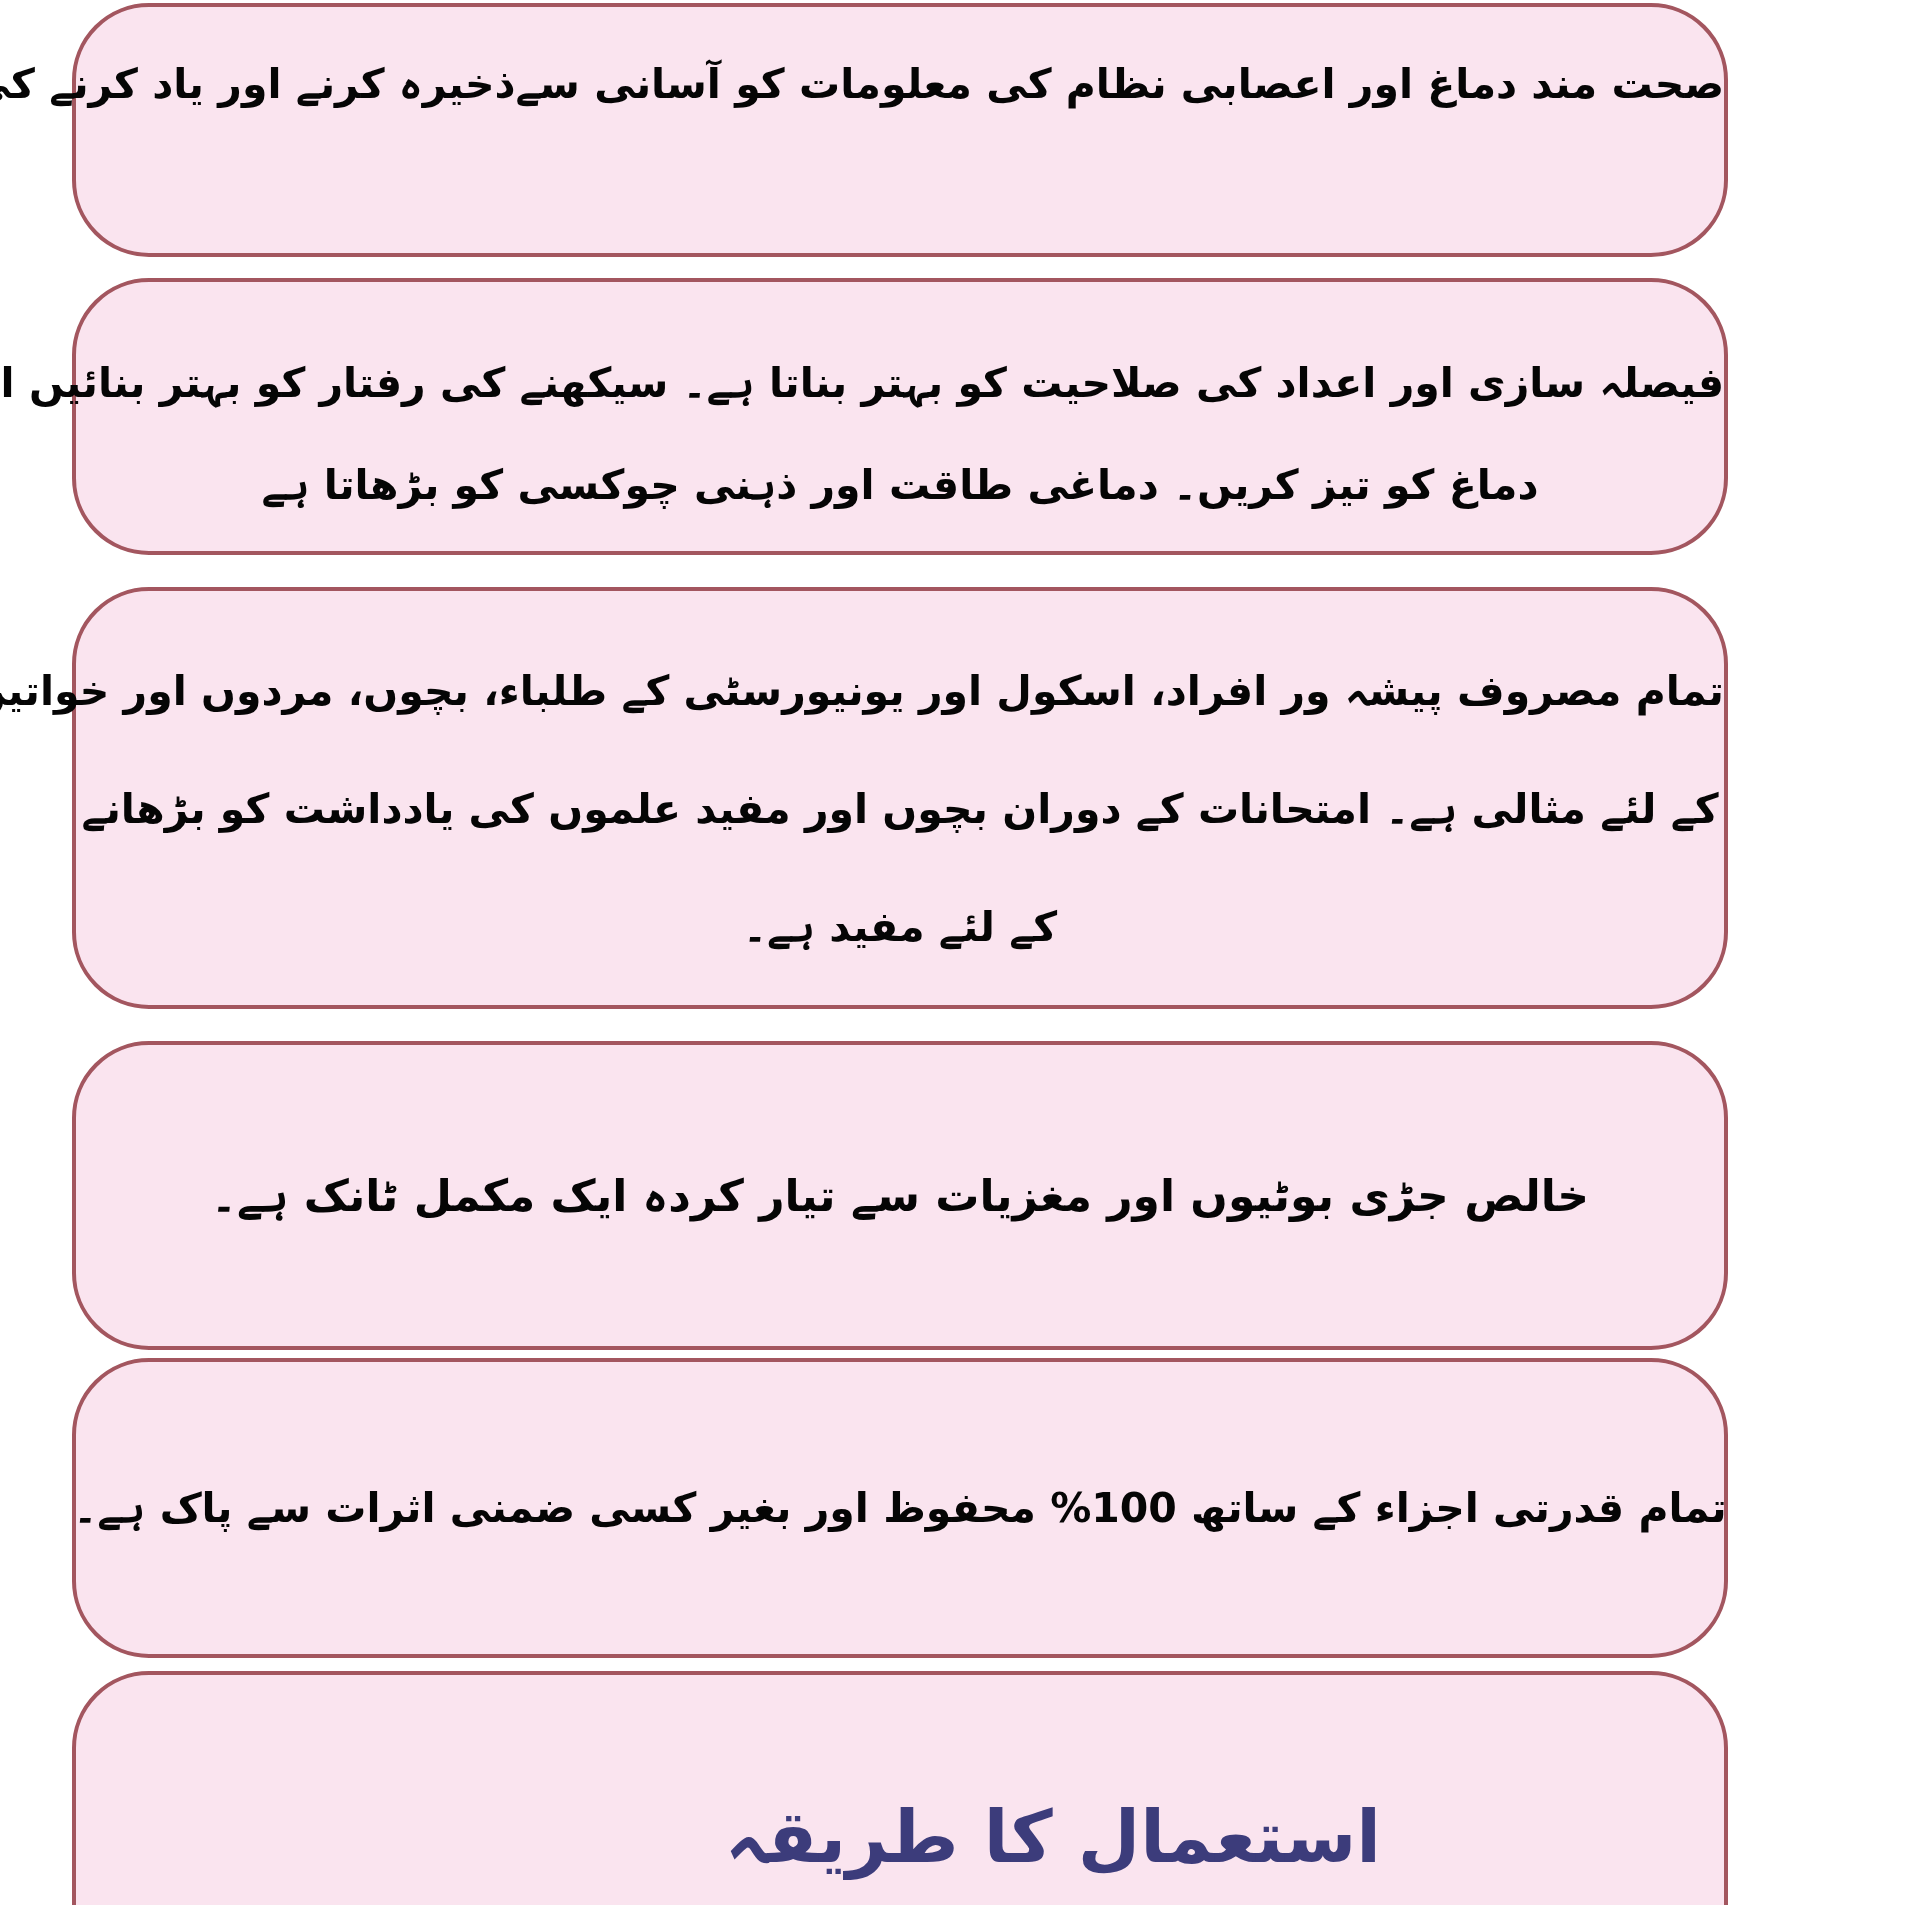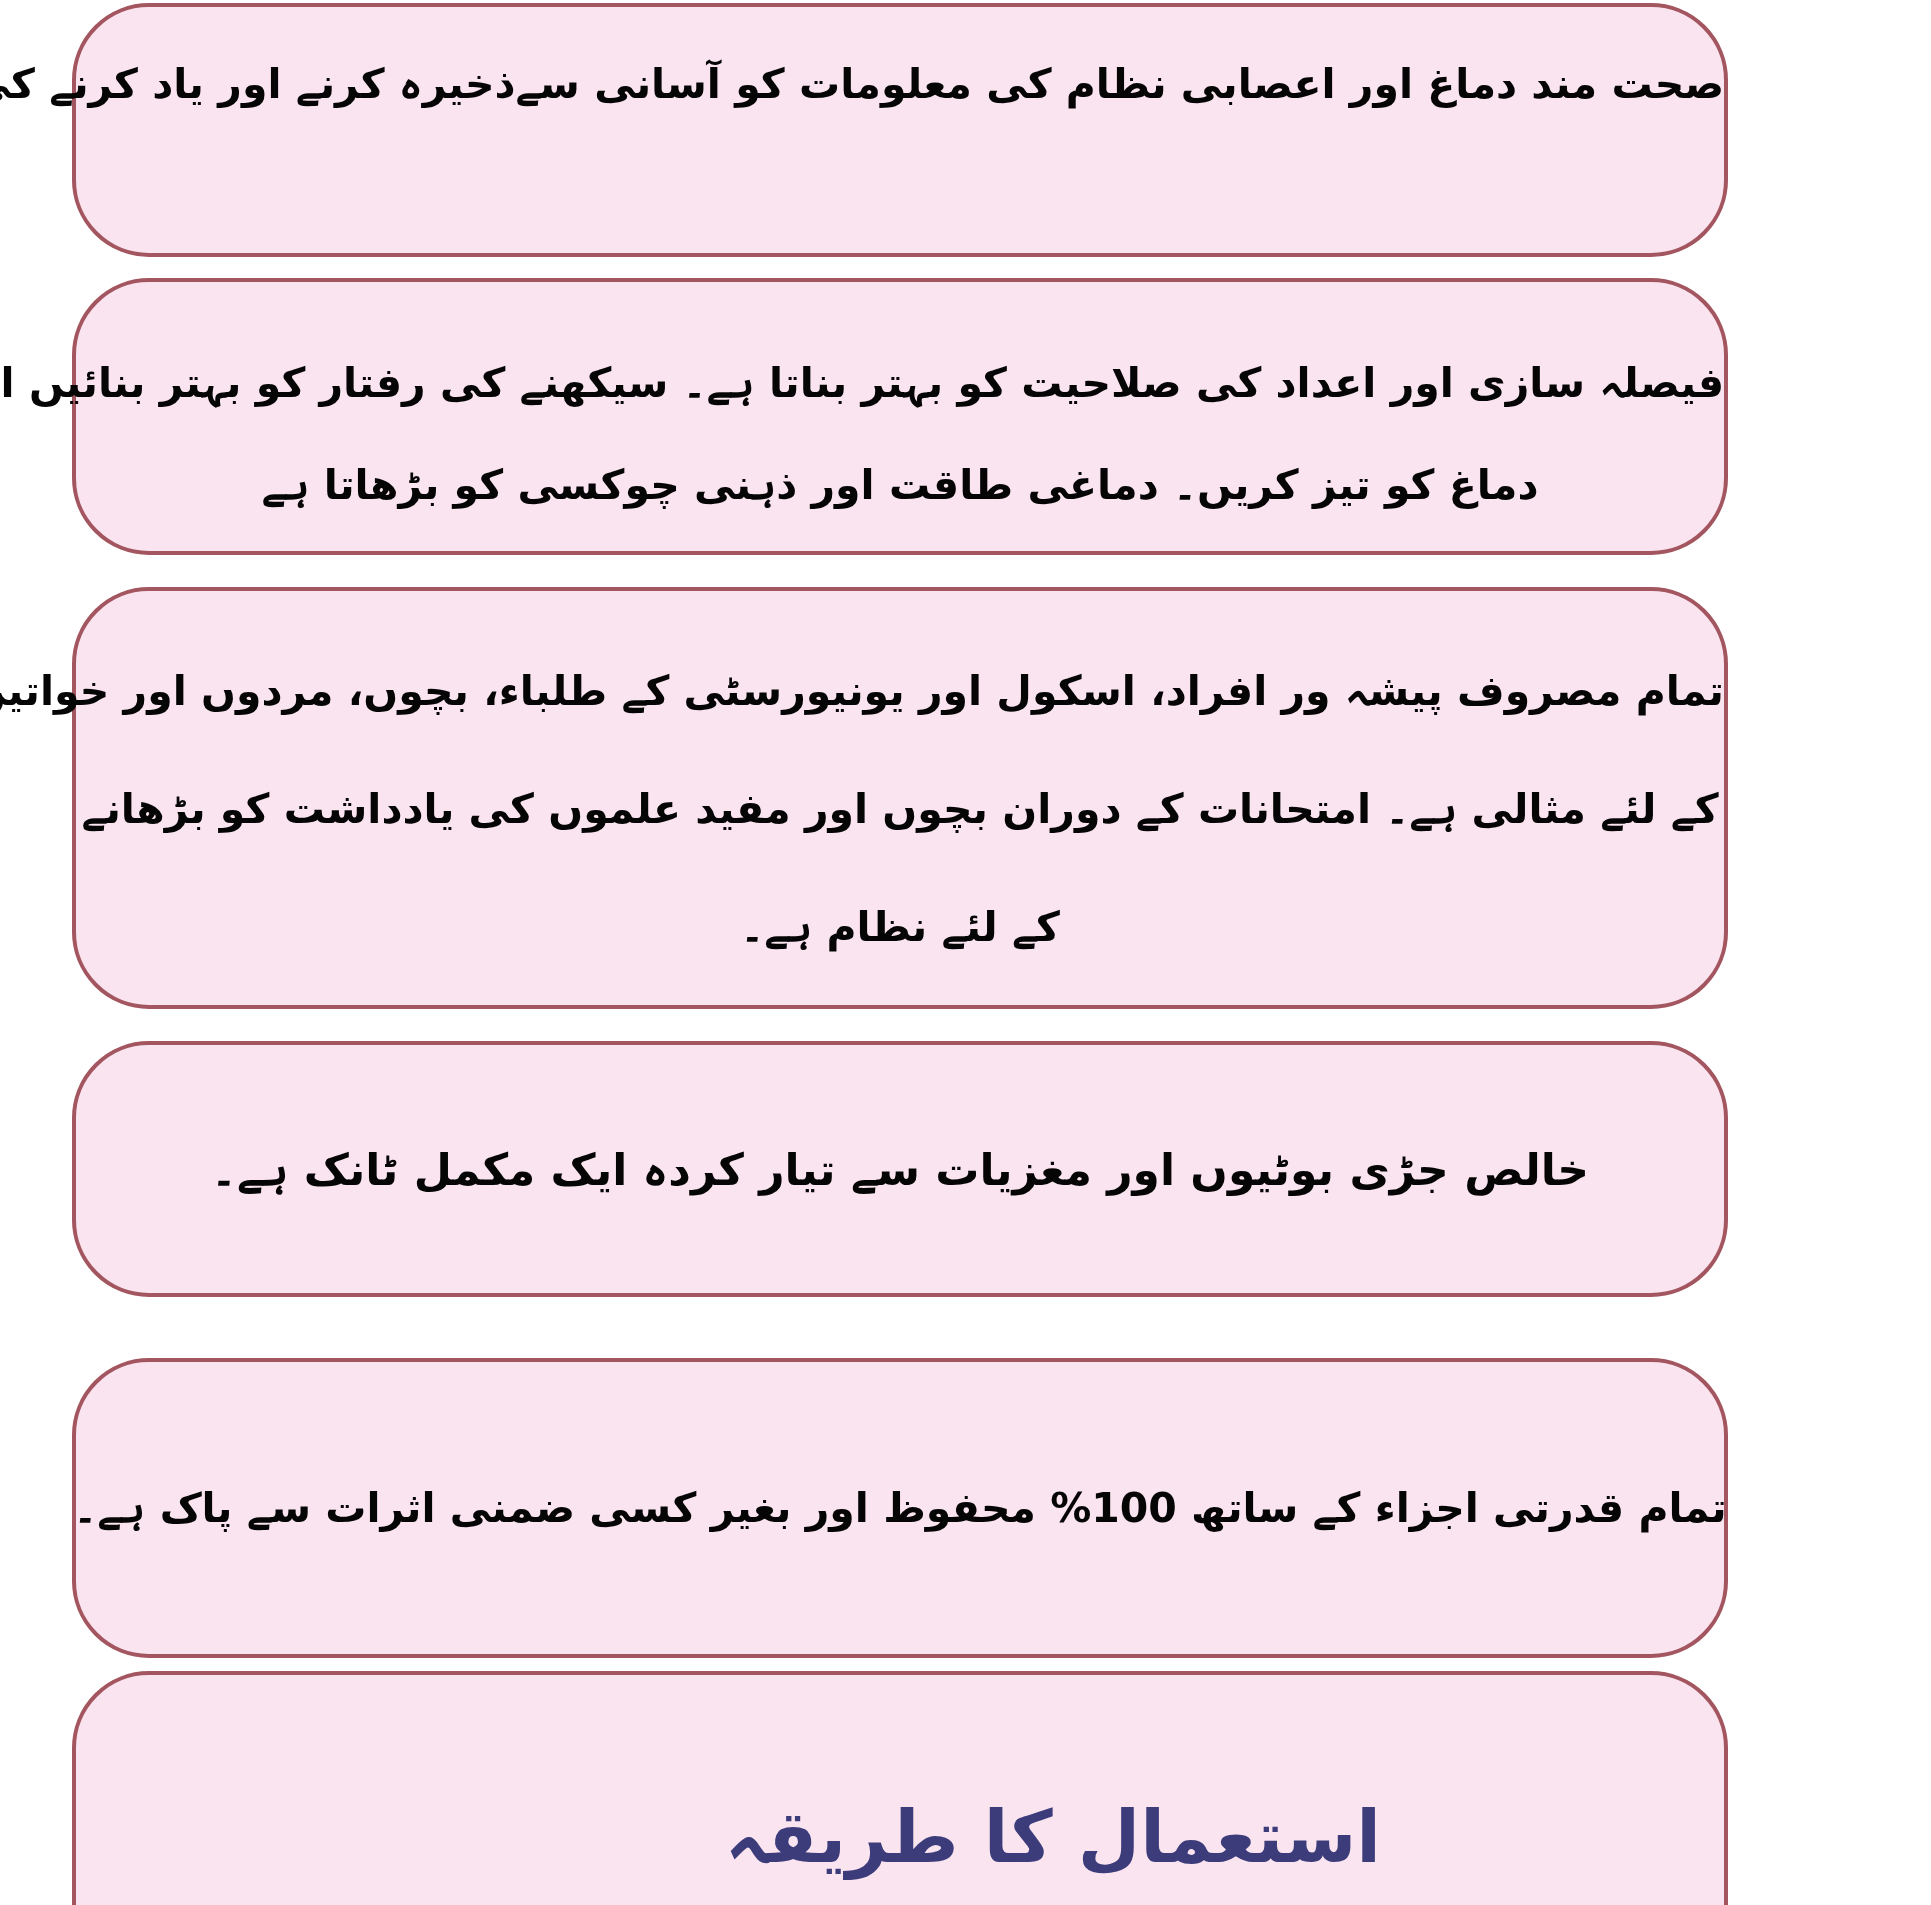--- a/index.html
+++ b/index.html
@@ -34,21 +34,21 @@
   
   #box1 { top: 2.9px;    height: 254px; padding-top: 29px; }
   #box1 .line { line-height: 97px; }
   
   #box2 { top: 278px;  height: 277px; padding-top: 50px; }
   #box2 .line { line-height: 102px; }
   
   #box3 { top: 587px;  height: 422px; padding-top: 41px; }
   #box3 .line { line-height: 118px; }
   
-  #box4 { top: 1041px; height: 256px; display: flex; align-items: center; justify-content: center; }
+  #box4 { top: 1041px; height: 309px; display: flex; align-items: center; justify-content: center; }
   #box4 .line { font-size: 44px; }
   
   #box5 { top: 1358px; height: 300px; display: flex; align-items: center; justify-content: center; }
   
   #box6 { top: 1671px; height: 415px; }
   .usage-heading {
     position: absolute;
     top: 104px;
     right: 343px;
     font-size: 72px;
@@ -66,21 +66,21 @@
 </div>
 
 <div id="box2" class="info-box">
   <div class="line">فیصلہ سازی اور اعداد کی صلاحیت کو بہتر بناتا ہے۔ سیکھنے کی رفتار کو بہتر بنائیں اور اپنے</div>
   <div class="line">دماغ کو تیز کریں۔ دماغی طاقت اور ذہنی چوکسی کو بڑھاتا ہے</div>
 </div>
 
 <div id="box3" class="info-box">
   <div class="line">تمام مصروف پیشہ ور افراد، اسکول اور یونیورسٹی کے طلباء، بچوں، مردوں اور خواتین</div>
   <div class="line">کے لئے مثالی ہے۔ امتحانات کے دوران بچوں اور مفید علموں کی یادداشت کو بڑھانے</div>
-  <div class="line">کے لئے نظام ہے۔</div>
+  <div class="line">کے لئے مفید ہے۔</div>
 </div>
 
 <div id="box4" class="info-box">
   <div class="line">خالص جڑی بوٹیوں اور مغزیات سے تیار کردہ ایک مکمل ٹانک ہے۔</div>
 </div>
 
 <div id="box5" class="info-box">
   <div class="line">تمام قدرتی اجزاء کے ساتھ 100% محفوظ اور بغیر کسی ضمنی اثرات سے پاک ہے۔</div>
 </div>
 

